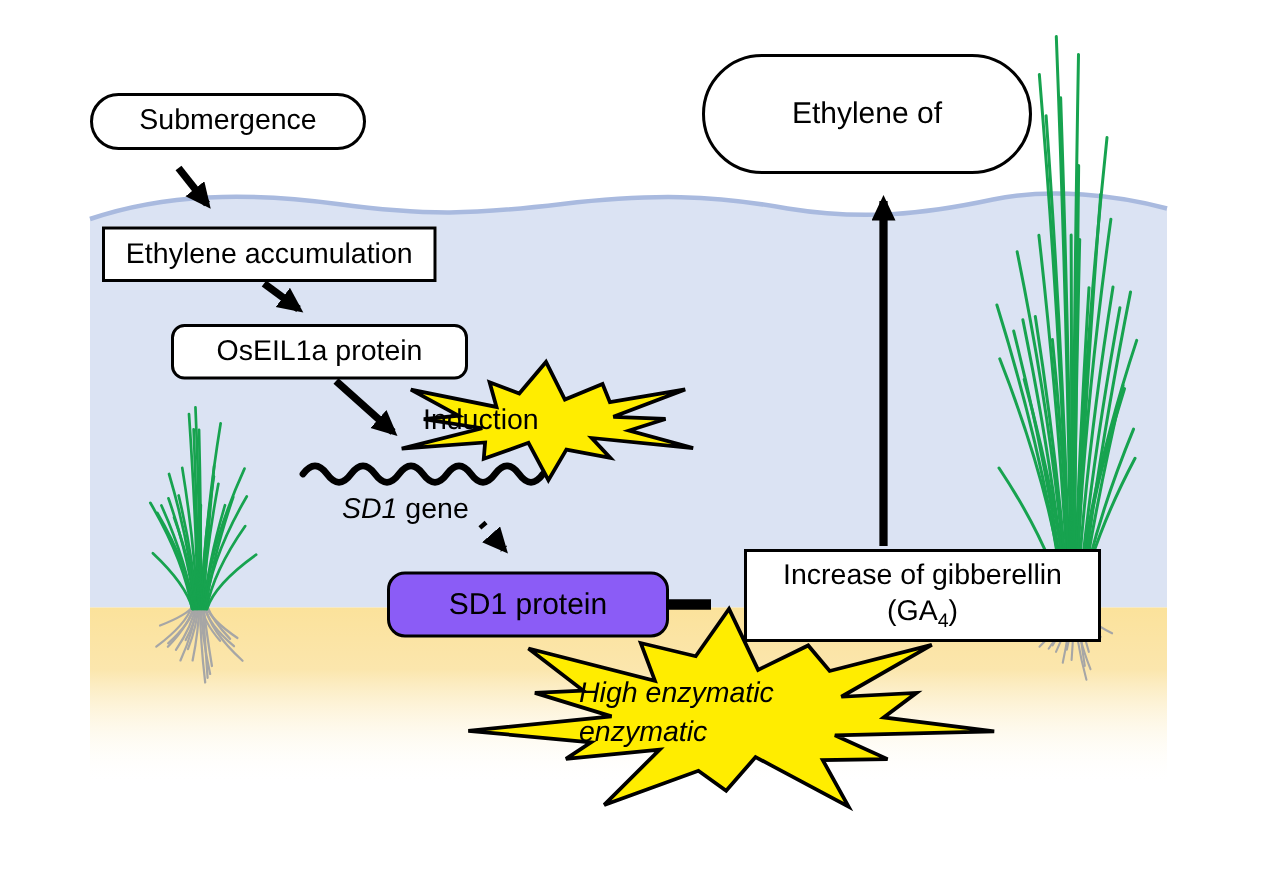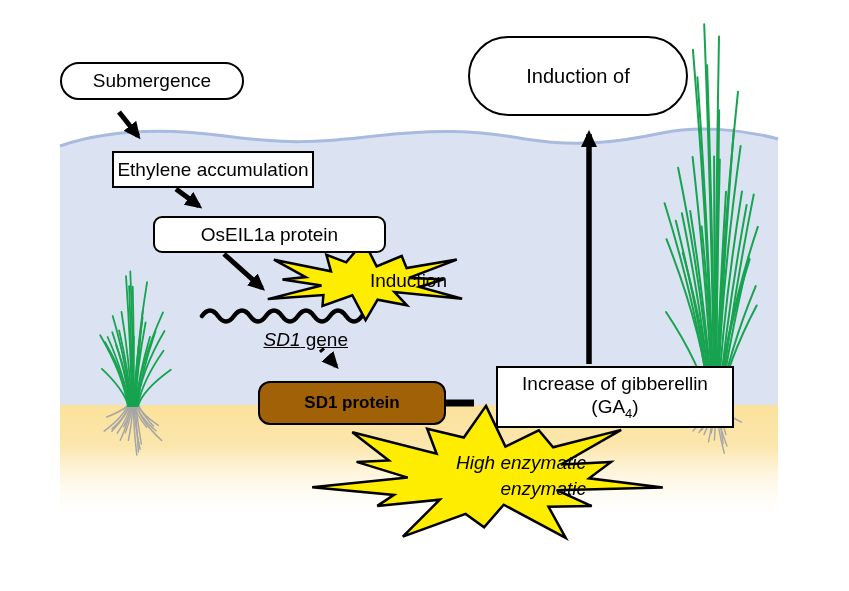--- a/index.html
+++ b/index.html
@@ -9,23 +9,23 @@
   }
   svg.scene{position:absolute;left:0;top:0;}
   .box{
     position:absolute;display:flex;align-items:center;justify-content:center;
     background:#fff;border:2.5px solid #000;box-sizing:border-box;
     font-size:19px;text-align:center;line-height:1.25;
   }
   .stadium{border-radius:40px;}
   .round{border-radius:9px;}
   .col{flex-direction:column;}
-  .pink{background:#a16207;border-radius:12px;font-size:17px;font-weight:bold;}
+  .pink{background:#8b5cf6;border-radius:12px;font-size:20px;}
   .label{
-    position:absolute;text-align:right;font-size:19px;line-height:1.35;
+    position:absolute;text-align:left;font-size:19px;line-height:1.35;
   }
   .label i{font-style:italic;}
   sub{font-size:13px;}
 </style>
 </head>
 <body>
 
 <div class="stage">
 
   <svg class="scene" width="849" height="591" viewBox="0 0 849 591">
@@ -156,42 +156,42 @@
   </svg>
 
   <div class="label" style="left:282px;top:268px;width:165px;">
     <span>Induction</span>
   </div>
   <div class="label" style="left:386px;top:450px;width:200px;font-style:italic;">
     <div>High enzymatic</div>
     <div>enzymatic</div>
   </div>
 
-  <div class="label" style="left:228px;top:327px;width:120px;text-decoration:underline;">
+  <div class="label" style="left:228px;top:327px;width:120px;">
     <i>SD1</i><span> gene</span>
   </div>
 
   <div class="box stadium" style="left:60px;top:62px;width:184px;height:38px;">
     <span>Submergence</span>
   </div>
 
-  <div class="box" style="left:68px;top:151px;width:202px;height:37px;margin-left:44px;">
+  <div class="box" style="left:68px;top:151px;width:223px;height:37px;">
     <span>Ethylene accumulation</span>
   </div>
 
-  <div class="box round" style="left:114px;top:216px;width:233px;height:37px;margin-left:39px;">
+  <div class="box round" style="left:114px;top:216px;width:198px;height:37px;">
     <span>OsEIL1a protein</span>
   </div>
 
   <div class="box pink" style="left:258px;top:381px;width:188px;height:44px;">
     <span>SD1 protein</span>
   </div>
 
   <div class="box col" style="left:496px;top:366px;width:238px;height:62px;">
     <div>Increase of gibberellin</div>
     <div><span>(GA</span><sub>4</sub><span>)</span></div>
   </div>
 
   <div class="box stadium col" style="left:468px;top:36px;width:220px;height:80px;font-size:20px;">
-    <div>Induction of</div>
+    <div>Ethylene of</div>
   </div>
 
 </div>
 
 </body></html>

